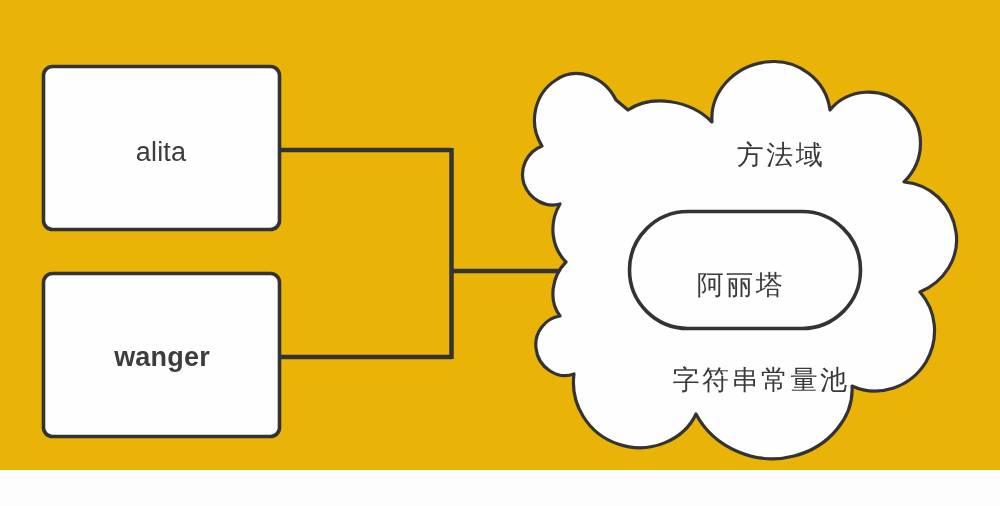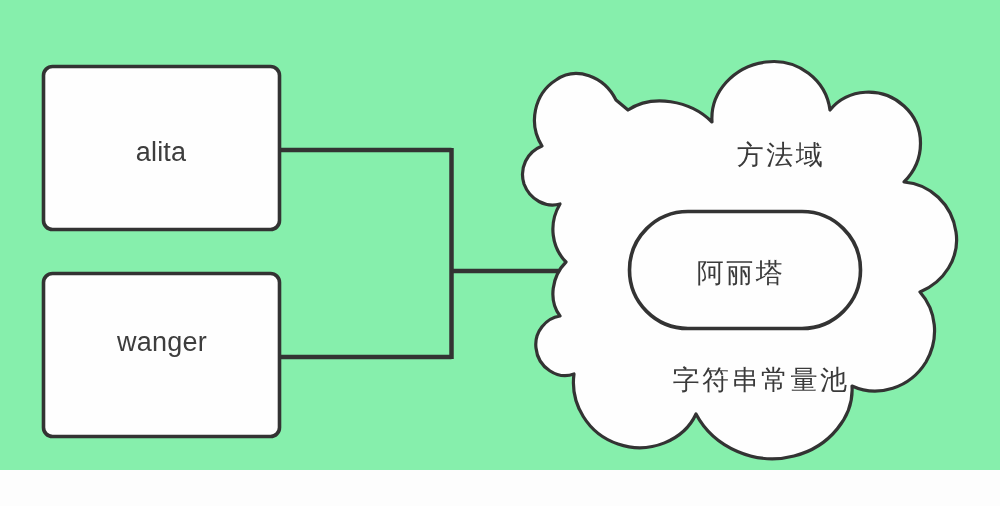--- a/index.html
+++ b/index.html
@@ -11,21 +11,21 @@
     width: 1000px;
     height: 506px;
     background: #fdfdfd;
     font-family: "Liberation Sans", "DejaVu Sans", sans-serif;
     overflow: hidden;
   }
   #stage {
     position: relative;
     width: 1000px;
     height: 470px;
-    background: #86efac;
+    background: #eab308;
   }
   #diagram-svg {
     position: absolute;
     left: 0;
     top: 0;
     width: 1000px;
     height: 506px;
     display: block;
   }
 
@@ -46,23 +46,23 @@
     color: #3d3d3d;
   }
   .label-cjk {
     font-family: "DejaVu Sans", "Liberation Sans", sans-serif;
     font-size: 27px;
     letter-spacing: 2.5px;
     color: #3a3a3a;
   }
 
   #label-alita  { left: 161px; top: 152px; }
-  #label-wanger { left: 162px; top: 342px; }
+  #label-wanger { left: 162px; top: 357px; font-weight: bold; }
   #label-method-area { left: 781px; top: 154px; }
-  #label-interned-string { left: 741px; top: 272px; }
+  #label-interned-string { left: 741px; top: 284px; }
   #label-string-pool { left: 761px; top: 379px; }
 </style>
 </head>
 <body>
 
 <div id="stage">
 
   <svg id="diagram-svg" viewBox="0 0 1000 506">
 
     <g fill="none" stroke="#333333" stroke-width="4.5" stroke-linecap="butt">

